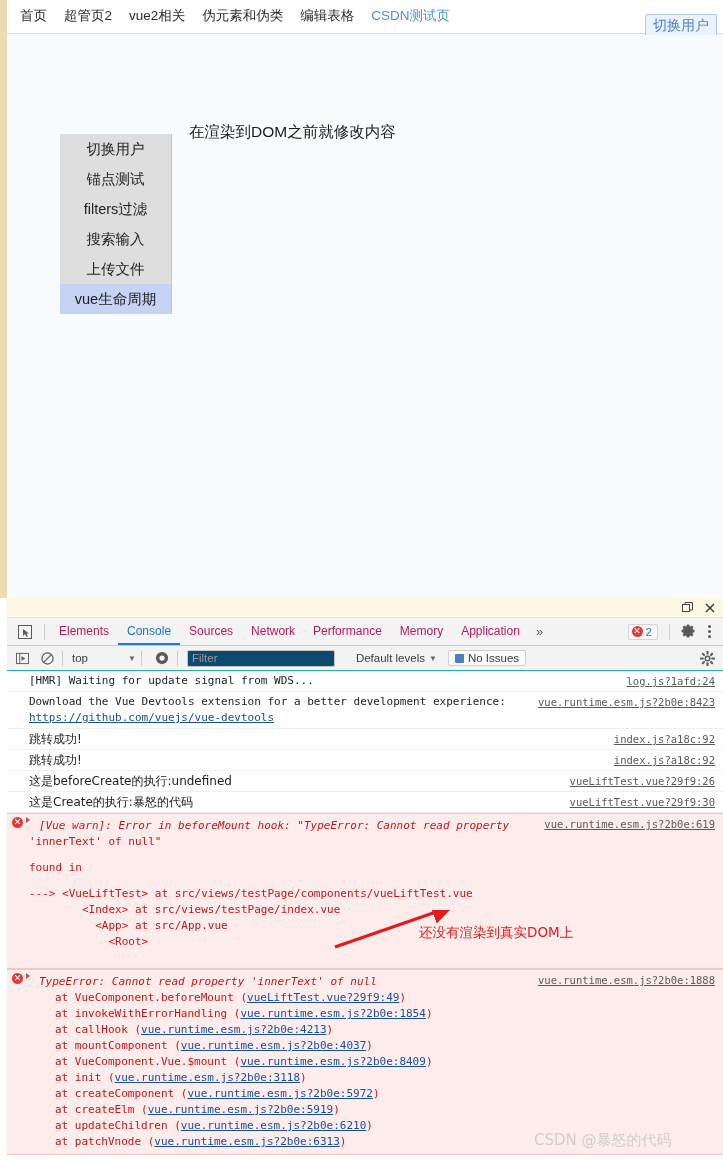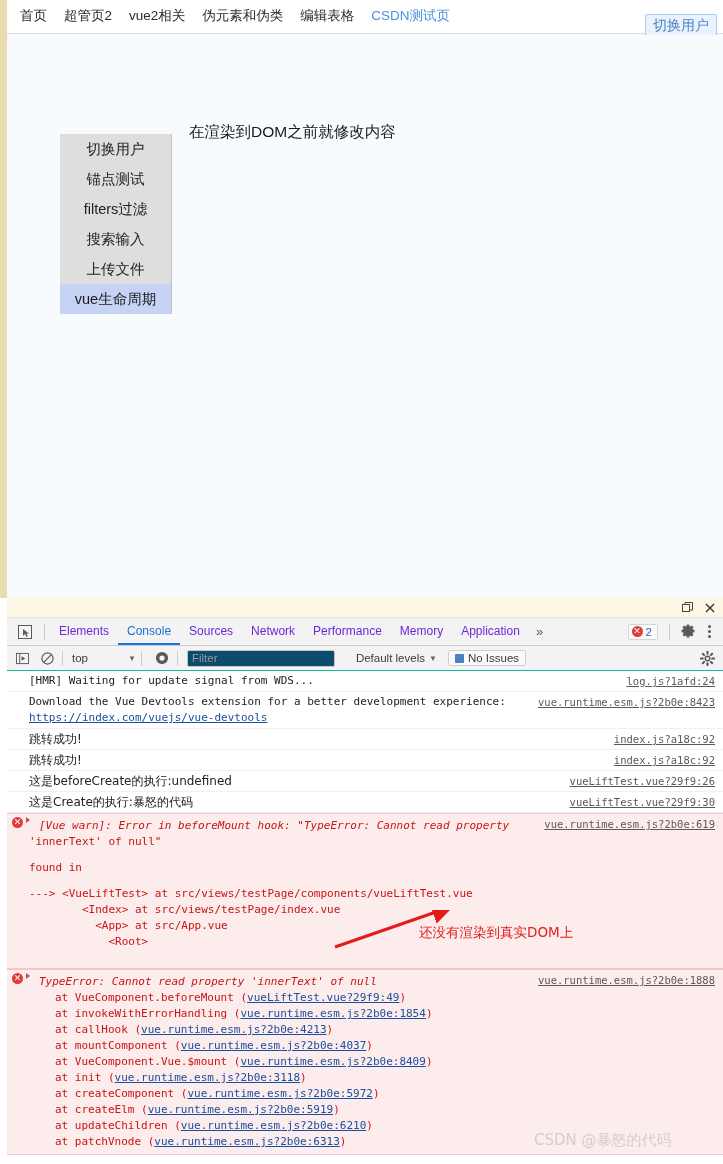--- a/index.html
+++ b/index.html
@@ -133,21 +133,21 @@
     width: 24px; height: 20px;
     margin-left: 6px; margin-right: 2px;
     display: flex; align-items: center; justify-content: center;
     cursor: pointer;
   }
   .tabbar-sep {
     width: 1px; height: 16px; background: #ccc; margin: 0 5px;
   }
   .dtab {
     font-size: 12px;
-    color: #6d28d9;
+    color: #be185d;
     padding: 0 9px;
     height: 27px;
     line-height: 27px;
     cursor: pointer;
     white-space: nowrap;
   }
   .dtab.active {
     color: #1d6fd4;
     border-bottom: 2px solid #1a73e8;
   }
@@ -446,21 +446,21 @@
     <div class="console-body">
 
       <div class="log-row">
         <span>[HMR] Waiting for update signal from WDS...</span>
         <span class="src">log.js?1afd:24</span>
       </div>
 
       <div class="log-row">
         <span>Download the Vue Devtools extension for a better development experience:</span>
         <span class="src">vue.runtime.esm.js?2b0e:8423</span>
-        <div><a class="inline-link">https://index.com/vuejs/vue-devtools</a></div>
+        <div><a class="inline-link">https://github.com/vuejs/vue-devtools</a></div>
       </div>
 
       <div class="log-row cn">
         <span>跳转成功!</span>
         <span class="src">index.js?a18c:92</span>
       </div>
 
 
       <div class="log-row cn">
         <span>跳转成功!</span>

